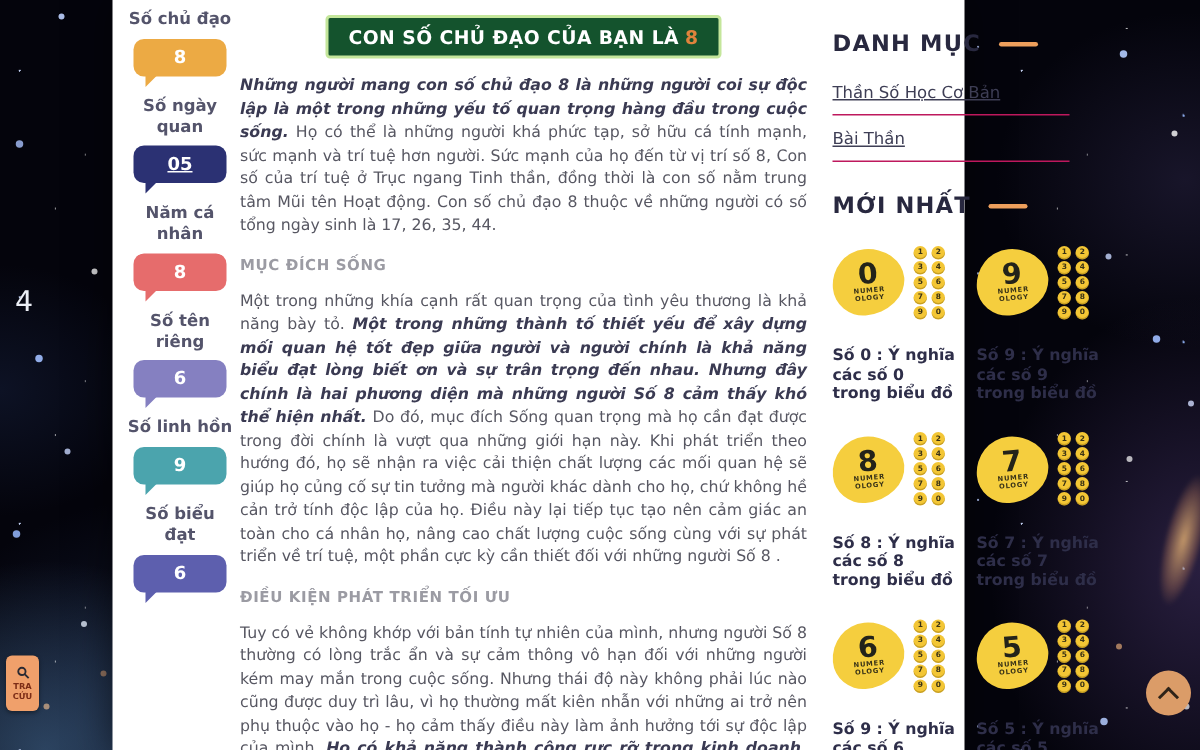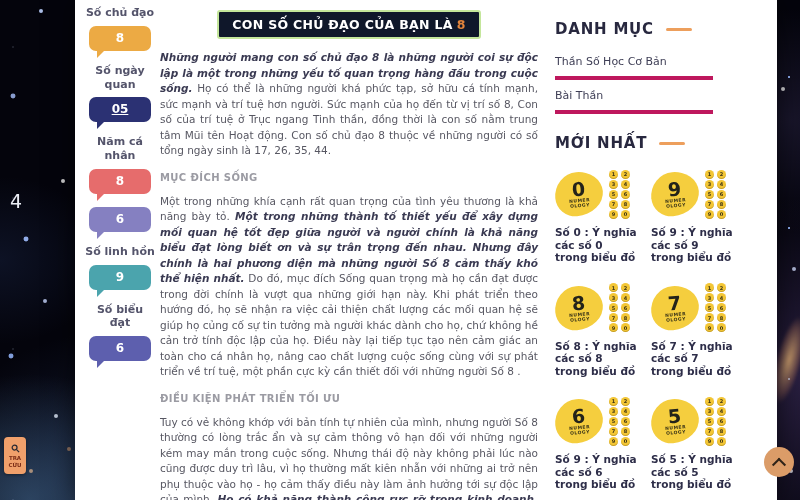--- a/index.html
+++ b/index.html
@@ -39,62 +39,62 @@
       770px 225px 0 1.5px rgba(160,190,255,.9), 752px 305px 0 1px rgba(255,255,255,.7),
       793px 268px 0 1px rgba(210,220,255,.8), 745px 430px 0 1px rgba(255,190,130,.6),
       735px 480px 0 1.5px rgba(180,205,255,.85), 790px 470px 0 1px rgba(255,255,255,.7);
   }
   .galaxy{position:absolute;left:772px;top:300px;width:34px;height:120px;z-index:0;
     background:radial-gradient(ellipse 50% 50% at 50% 50%, rgba(245,190,120,.75), rgba(180,120,90,.35) 55%, transparent 75%);
     transform:rotate(14deg);filter:blur(1px);}
   .page-number{position:absolute;left:10px;top:190px;z-index:1;color:#eceff6;font-size:19px;}
 
   
-  .panel{position:absolute;left:75px;top:0;width:702px;height:500px;background:#ffffff;z-index:2;
+  .panel{position:absolute;left:75px;top:0;width:568px;height:500px;background:#ffffff;z-index:2;
     box-shadow:0 0 24px rgba(0,0,0,.55);}
 
   
   .profile{position:absolute;left:8px;top:6px;width:74px;}
   .p-item{margin-bottom:13px;text-align:center;}
   .p-label{font-size:11px;color:#54546b;font-weight:600;line-height:1.25;padding:0 2px;}
   .p-badge{position:relative;margin:6px auto 8px;width:62px;height:25px;border-radius:7px;
     color:#fff;font-size:12px;font-weight:700;line-height:25px;text-align:center;}
   .p-tail{position:absolute;left:8px;bottom:-7px;width:0;height:0;
     border-top:8px solid #000;border-right:8px solid transparent;}
 
   
   .main{position:absolute;left:85px;top:0;width:378px;}
-  .title-badge{margin:10px auto 0;width:max-content;max-width:100%;background:#0f172a;
+  .title-badge{margin:10px auto 0;width:max-content;max-width:100%;background:#14532d;
     border:2px solid #c4e69b;border-radius:3px;padding:5px 13px;
     font-size:12.5px;font-weight:700;color:#fff;letter-spacing:.3px;}
   .title-badge .num{color:#e0833c;margin-left:4px;}
   .para{font-size:10.5px;line-height:15.5px;color:#575762;text-align:justify;margin:11px 0 10px;}
   .seg-b{font-weight:700;font-style:italic;color:#3a3a52;}
   .sec-heading{font-size:10px;font-weight:700;color:#9b9ba3;letter-spacing:.4px;margin:13px 0 2px;}
 
   
   .side{position:absolute;left:480px;top:0;width:158px;}
   .side-heading{margin-top:20px;font-size:15px;font-weight:800;color:#28283f;letter-spacing:.8px;
     display:flex;align-items:center;}
   .dash{display:inline-block;width:26px;height:3px;margin-left:12px;border-radius:2px;}
   .cat-list{margin-top:8px;}
-  .cat-item{font-size:11px;color:#3e3e55;padding:9px 0 8px;border-bottom:4px solid #be185d;cursor:pointer;}
+  .cat-item{font-size:11px;color:#3e3e55;padding:9px 0 8px;border-bottom:1px solid #be185d;cursor:pointer;text-decoration:underline;}
   .cards{margin-top:14px;display:grid;grid-template-columns:1fr 1fr;column-gap:14px;row-gap:16px;}
   .card{cursor:pointer;}
   .card-icon{display:flex;align-items:center;gap:6px;height:56px;}
   .blob{width:48px;height:44px;background:#f5ce3e;flex:0 0 auto;
     border-radius:48% 52% 58% 42% / 55% 48% 52% 45%;transform:rotate(-5deg);
     display:flex;flex-direction:column;align-items:center;justify-content:center;}
   .blob .n{font-size:19px;font-weight:800;color:#23231a;line-height:18px;}
   .blob .t{font-size:4.5px;font-weight:800;color:#3a3418;letter-spacing:.5px;line-height:5px;}
   .coins{display:grid;grid-template-columns:10px 10px;gap:1px 2px;}
   .coin{width:9px;height:9px;border-radius:50%;background:#f3c635;color:#3a3214;
     font-size:5px;font-weight:800;display:flex;align-items:center;justify-content:center;
     box-shadow:inset 0 -1px 0 rgba(120,90,0,.35);}
-  .card-title{margin-top:4px;width:82px;font-size:10.5px;font-weight:600;color:#2e2e49;line-height:12.5px;}
+  .card-title{margin-top:15px;width:82px;font-size:10.5px;font-weight:600;color:#2e2e49;line-height:12.5px;}
 
   
   .tra-cuu{position:absolute;left:4px;top:437px;width:22px;height:37px;background:#f0a06b;
     border-radius:4px;z-index:3;display:flex;flex-direction:column;align-items:center;
     justify-content:center;gap:1px;cursor:pointer;box-shadow:0 1px 3px rgba(0,0,0,.4);}
   .tra-cuu .txt{font-size:5.5px;font-weight:800;color:#7c2d17;line-height:6px;}
   .mag{width:9px;height:9px;margin-bottom:1px;}
   .scroll-top{position:absolute;left:764px;top:447px;width:30px;height:30px;border-radius:50%;
     background:#db9c68;z-index:3;display:flex;align-items:center;justify-content:center;cursor:pointer;}
   .chev{width:8px;height:8px;border-top:2.5px solid #2e2318;border-left:2.5px solid #2e2318;
@@ -118,20 +118,21 @@
       </div>
       <div class="p-item">
         <div class="p-label">Số ngày quan</div>
         <div class="p-badge" style="background: rgb(43, 49, 115); text-decoration: underline;">05<span class="p-tail" style="border-top-color: rgb(43, 49, 115);"></span></div>
       </div>
       <div class="p-item">
         <div class="p-label">Năm cá nhân</div>
         <div class="p-badge" style="background: rgb(230, 108, 108);">8<span class="p-tail" style="border-top-color: rgb(230, 108, 108);"></span></div>
       </div>
       <div class="p-item">
+        <div class="p-label">Số tên riêng</div>
         <div class="p-badge" style="background: rgb(133, 128, 193);">6<span class="p-tail" style="border-top-color: rgb(133, 128, 193);"></span></div>
       </div>
       <div class="p-item">
         <div class="p-label">Số linh hồn</div>
         <div class="p-badge" style="background: rgb(75, 164, 173);">9<span class="p-tail" style="border-top-color: rgb(75, 164, 173);"></span></div>
       </div>
       <div class="p-item">
         <div class="p-label">Số biểu đạt</div>
         <div class="p-badge" style="background: rgb(93, 95, 174);">6<span class="p-tail" style="border-top-color: rgb(93, 95, 174);"></span></div>
       </div>

